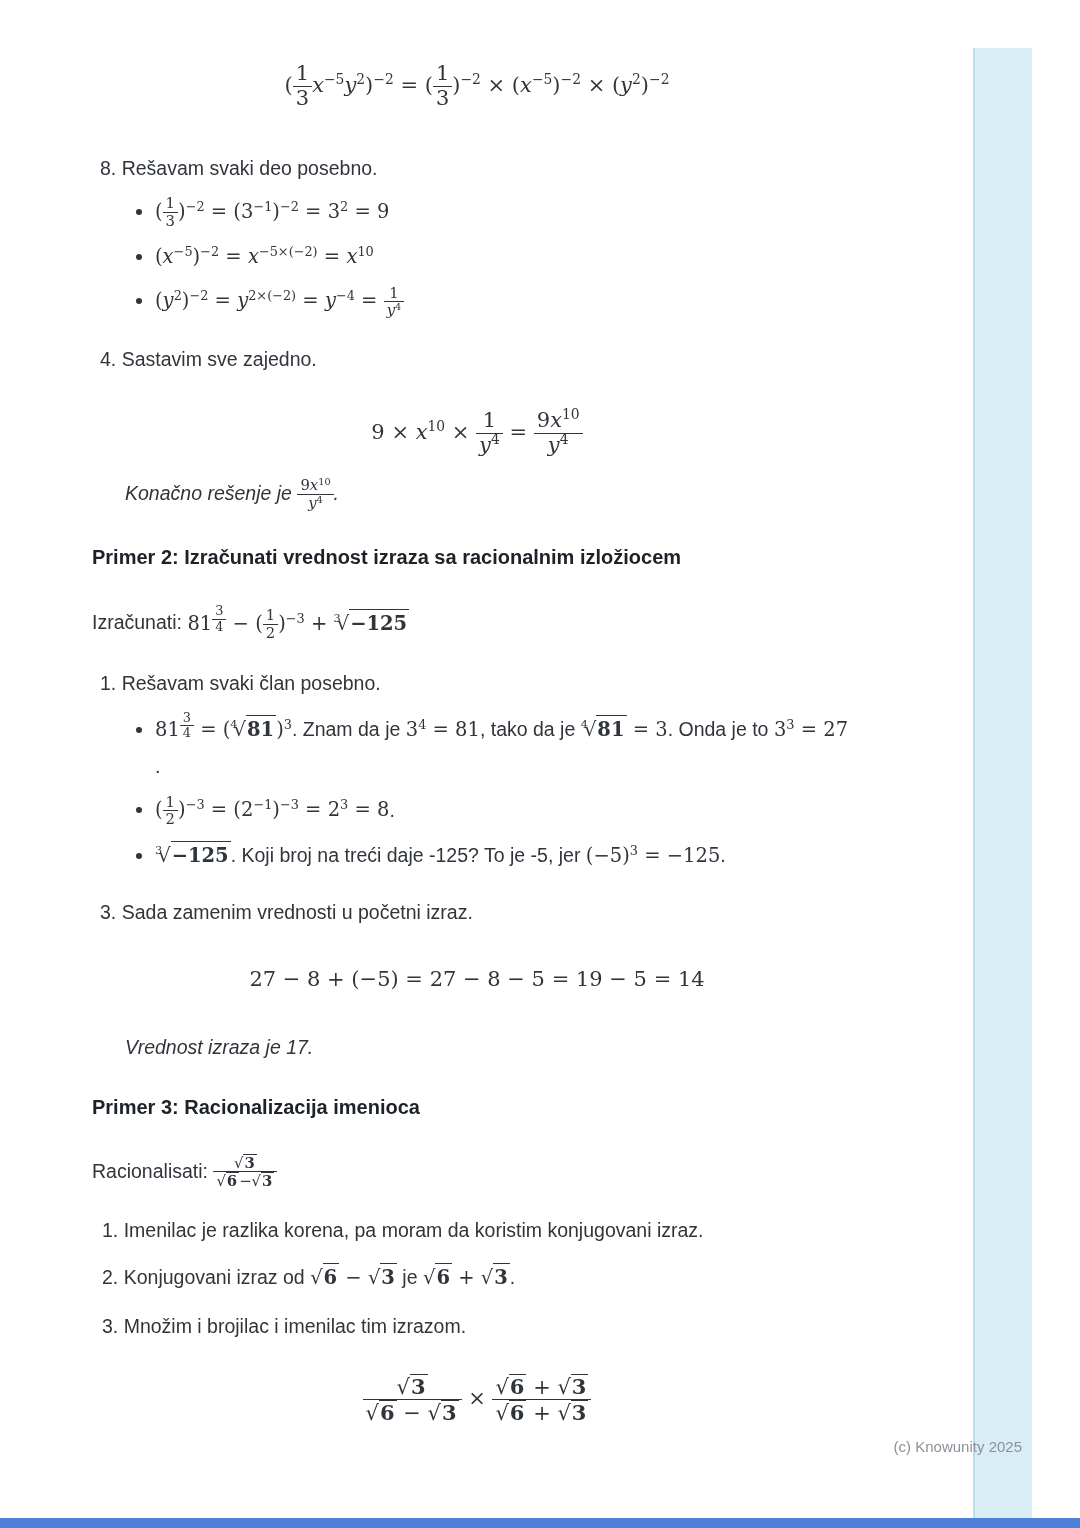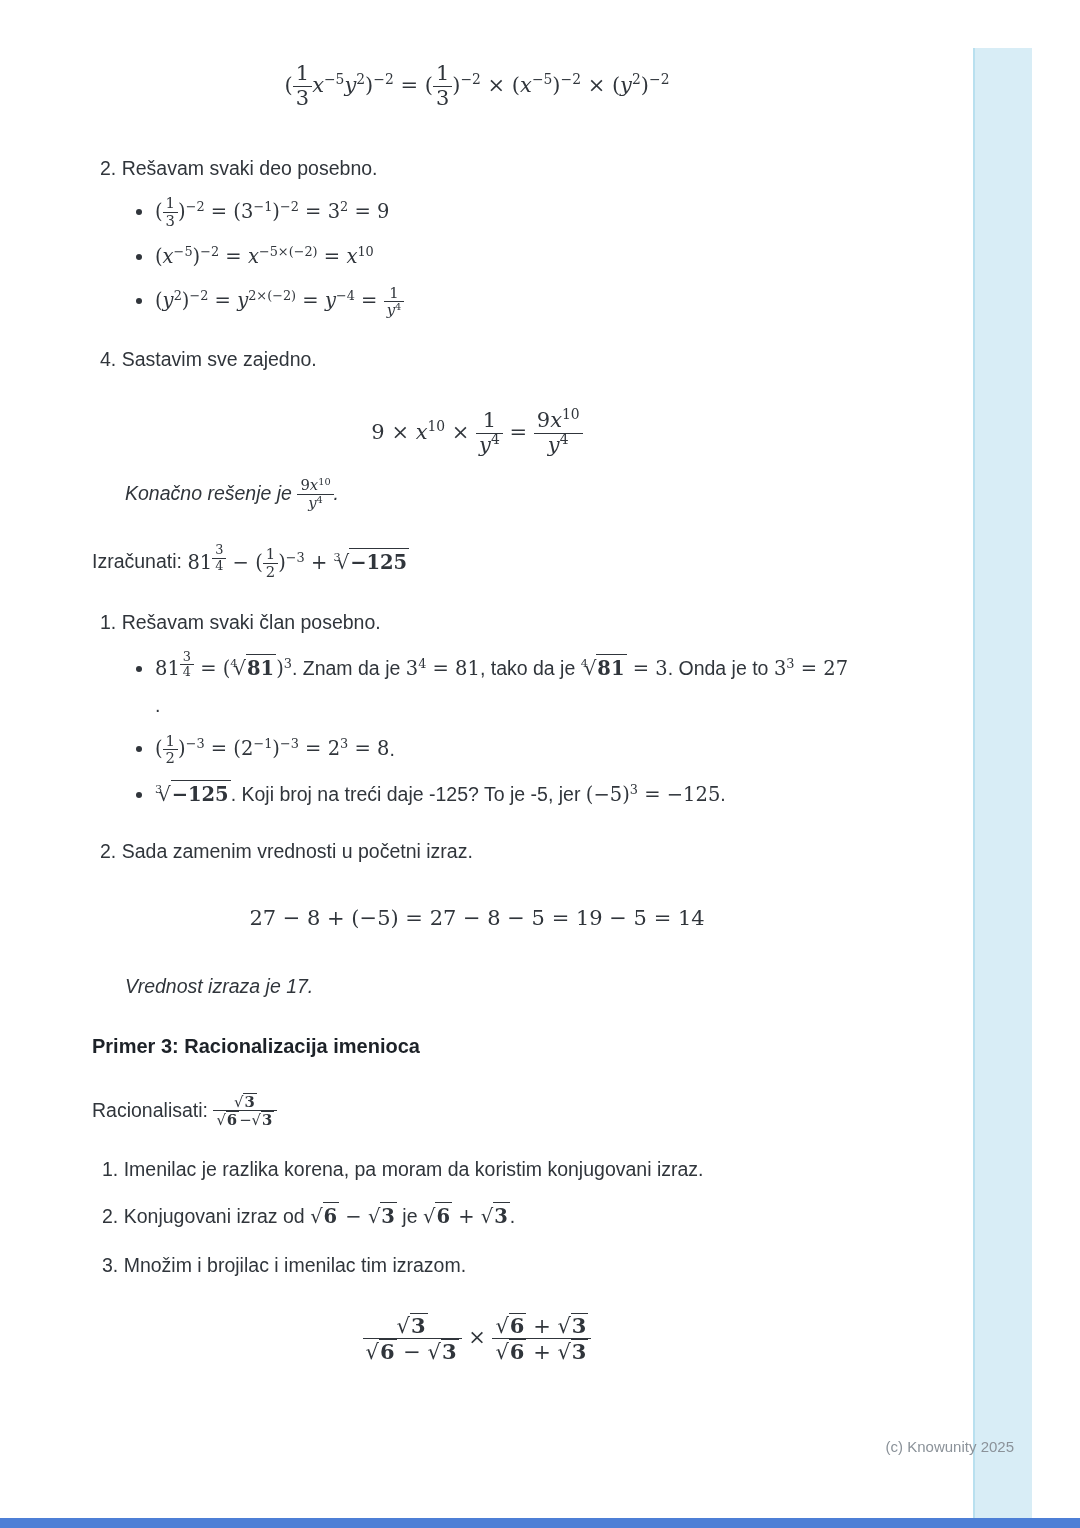--- a/index.html
+++ b/index.html
@@ -45,60 +45,61 @@
   .gap-top{margin-top:26px;}
   .plist p{margin:0 0 19px 10px;}
 
   
   .edge-strip{
     position:absolute;top:48px;right:48px;width:57px;bottom:0;
     border-left:2px solid #b9e0ef;
   }
   .bottom-bar{position:absolute;left:0;right:0;bottom:0;height:10px;z-index:3;}
   .footer{
-    position:absolute;top:1438px;right:66px;z-index:4;
+    position:absolute;top:1438px;right:58px;z-index:4;
     font-size:15px;color:#8b9299;
   }
 </style>
 </head>
 <body>
 
 <div class="page">
 
   <div class="content">
 
     <div class="display display-1"><span class="txt"></span><span class="math">(<span class="frac"><span class="fn">1</span><span class="fd">3</span></span><i>x</i><sup>−5</sup><i>y</i><sup>2</sup>)<sup>−2</sup> = (<span class="frac"><span class="fn">1</span><span class="fd">3</span></span>)<sup>−2</sup> × (<i>x</i><sup>−5</sup>)<sup>−2</sup> × (<i>y</i><sup>2</sup>)<sup>−2</sup></span><span class="txt"></span></div>
 
-    <p class="steplabel"><span class="txt">2. Rešavam svaki deo posebno.</span></p>
+    <p class="steplabel"><span class="txt">8. Rešavam svaki deo posebno.</span></p>
     <ul class="bullets">
       <li><span class="txt"></span><span class="math">(<span class="frac"><span class="fn">1</span><span class="fd">3</span></span>)<sup>−2</sup> = (3<sup>−1</sup>)<sup>−2</sup> = 3<sup>2</sup> = 9</span><span class="txt"></span></li>
       <li><span class="txt"></span><span class="math">(<i>x</i><sup>−5</sup>)<sup>−2</sup> = <i>x</i><sup>−5×(−2)</sup> = <i>x</i><sup>10</sup></span><span class="txt"></span></li>
       <li><span class="txt"></span><span class="math">(<i>y</i><sup>2</sup>)<sup>−2</sup> = <i>y</i><sup>2×(−2)</sup> = <i>y</i><sup>−4</sup> = <span class="frac"><span class="fn">1</span><span class="fd"><i>y</i><sup>4</sup></span></span></span><span class="txt"></span></li>
     </ul>
 
     <p class="steplabel gap-top"><span class="txt">4. Sastavim sve zajedno.</span></p>
 
     <div class="display display-2"><span class="txt"></span><span class="math">9 × <i>x</i><sup>10</sup> × <span class="frac"><span class="fn">1</span><span class="fd"><i>y</i><sup>4</sup></span></span> = <span class="frac"><span class="fn">9<i>x</i><sup>10</sup></span><span class="fd"><i>y</i><sup>4</sup></span></span></span><span class="txt"></span></div>
 
     <p class="note"><span class="txt">Konačno rešenje je </span><span class="math"><span class="frac"><span class="fn">9<i>x</i><sup>10</sup></span><span class="fd"><i>y</i><sup>4</sup></span></span></span><span class="txt">.</span></p>
 
+    <h2 class="h-primer"><span class="txt">Primer 2: Izračunati vrednost izraza sa racionalnim izložiocem</span></h2>
 
     <p class="task"><span class="txt">Izračunati: </span><span class="math">81<sup><span class="frac"><span class="fn">3</span><span class="fd">4</span></span></sup> − (<span class="frac"><span class="fn">1</span><span class="fd">2</span></span>)<sup>−3</sup> + <span class="sqrt"><span class="ridx">3</span><span class="rsign">√</span><span class="rdc">−125</span></span></span><span class="txt"></span></p>
 
     <p class="stepnum"><span class="txt">1. Rešavam svaki član posebno.</span></p>
     <ul class="bullets">
       <li>
         <div><span class="txt"></span><span class="math">81<sup><span class="frac"><span class="fn">3</span><span class="fd">4</span></span></sup> = (<span class="sqrt"><span class="ridx">4</span><span class="rsign">√</span><span class="rdc">81</span></span>)<sup>3</sup></span><span class="txt">. Znam da je </span><span class="math">3<sup>4</sup> = 81</span><span class="txt">, tako da je </span><span class="math"><span class="sqrt"><span class="ridx">4</span><span class="rsign">√</span><span class="rdc">81</span></span> = 3</span><span class="txt">. Onda je to </span><span class="math">3<sup>3</sup> = 27</span><span class="txt"></span></div>
         <div class="cont"><span class="txt">.</span></div>
       </li>
       <li><span class="txt"></span><span class="math">(<span class="frac"><span class="fn">1</span><span class="fd">2</span></span>)<sup>−3</sup> = (2<sup>−1</sup>)<sup>−3</sup> = 2<sup>3</sup> = 8</span><span class="txt">.</span></li>
       <li><span class="txt"></span><span class="math"><span class="sqrt"><span class="ridx">3</span><span class="rsign">√</span><span class="rdc">−125</span></span></span><span class="txt">. Koji broj na treći daje -125? To je -5, jer </span><span class="math">(−5)<sup>3</sup> = −125</span><span class="txt">.</span></li>
     </ul>
 
-    <p class="stepnum"><span class="txt">2. Sada zamenim vrednosti u početni izraz.</span></p>
+    <p class="stepnum"><span class="txt">3. Sada zamenim vrednosti u početni izraz.</span></p>
 
     <div class="display display-3"><span class="txt"></span><span class="math">27 − 8 + (−5) = 27 − 8 − 5 = 19 − 5 = 14</span><span class="txt"></span></div>
 
     <p class="note"><span class="txt">Vrednost izraza je 17.</span></p>
 
     <h2 class="h-primer"><span class="txt">Primer 3: Racionalizacija imenioca</span></h2>
 
     <p class="task"><span class="txt">Racionalisati: </span><span class="math"><span class="frac"><span class="fn"><span class="sqrt"><span class="rsign">√</span><span class="rdc">3</span></span></span><span class="fd"><span class="sqrt"><span class="rsign">√</span><span class="rdc">6</span></span>−<span class="sqrt"><span class="rsign">√</span><span class="rdc">3</span></span></span></span></span><span class="txt"></span></p>
 
     <div class="plist gap-top">

